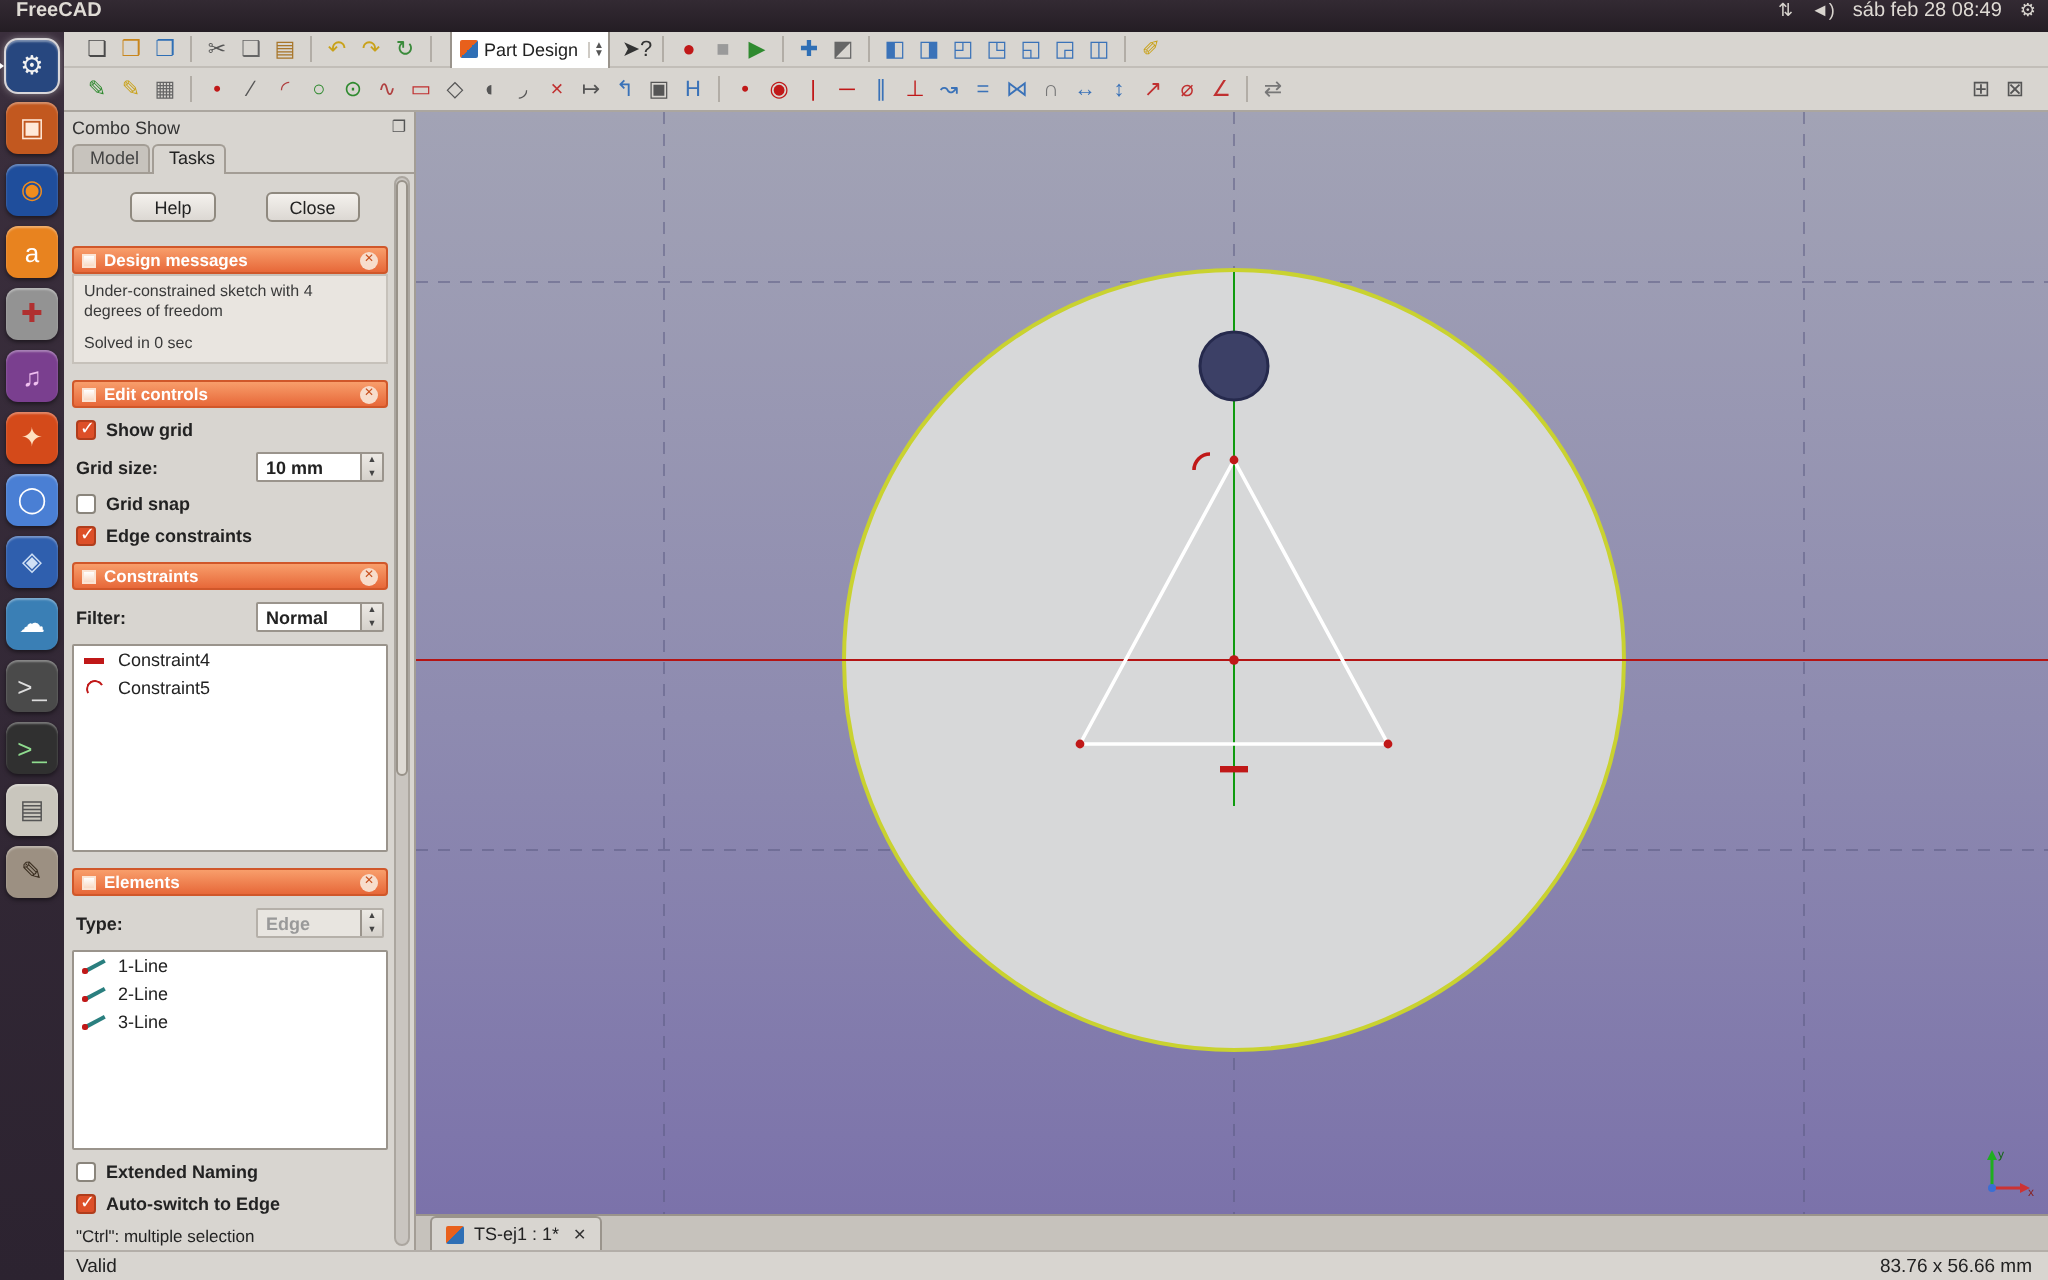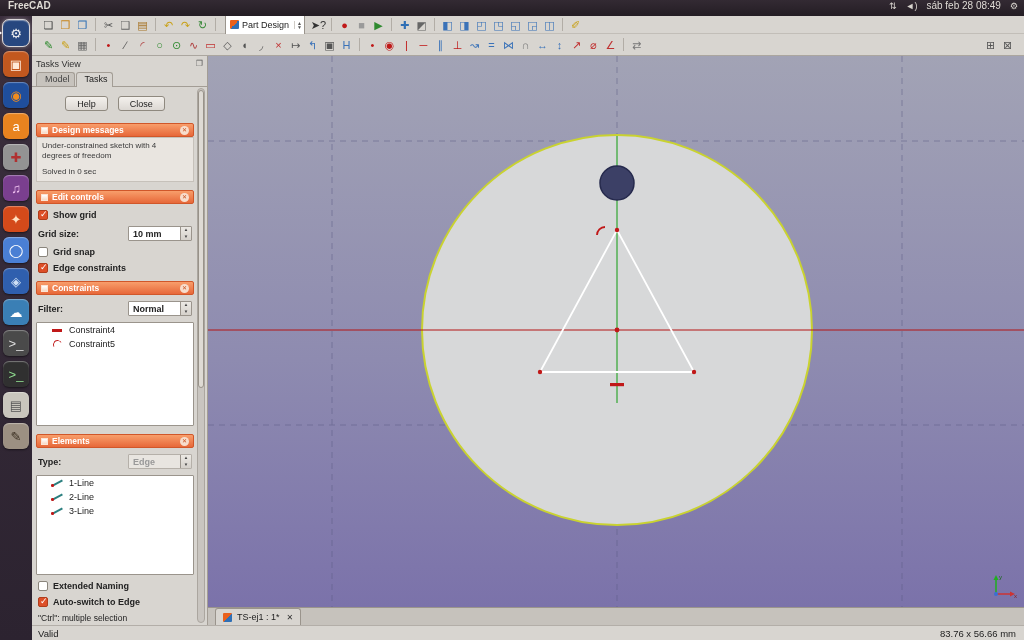--- a/index.html
+++ b/index.html
@@ -46,21 +46,21 @@
   #panel-float { margin-left:auto; font-size:8px; color:#555; }
   #panel-tabs { display:flex; align-items:flex-end; height:16px; border-bottom:1px solid #a39d95; padding-left:4px; gap:1px;}
   .tab { font-size:9px; padding:1px 4px 2px 8px; background:#c7c3bd; border:1px solid #a39d95; border-bottom:none;
     border-radius:3px 3px 0 0; color:#444; }
   .tab.active { background:#d8d5d0; color:#222; margin-bottom:-1px; padding-bottom:3px; }
   #panel-scroll { position:absolute; left:4px; right:13px; top:32px; bottom:2px; overflow:hidden; }
   #panel-scrollbar { position:absolute; right:2px; top:32px; bottom:2px; width:8px; background:#c9c5c0; border:1px solid #aba69f; border-radius:4px;}
   #panel-scrollbar .thumb { position:absolute; left:0; right:0; top:1px; height:56%; background:#dedad4; border:1px solid #989289; border-radius:4px; }
   .btn-row { display:flex; justify-content:center; gap:10px; margin:8px 0 12px 0; }
   .btn { font-size:9px; color:#222; background:linear-gradient(#f4f1ed,#dcd8d3); border:1px solid #8f897f;
-    border-radius:3px; padding:1px 11px; height:15px; line-height:12px; }
+    border-radius:3px; padding:1px 11px; height:15px; line-height:12px;margin-left:15px; }
   .section { margin-bottom:8px; }
   .section-header { height:14px; display:flex; align-items:center; gap:4px; padding:0 4px;
     background:linear-gradient(#f89e6b,#e76839); border:1px solid #d0572a; border-radius:2px;
     color:#fff; font-weight:bold; font-size:8.5px; }
   .sh-icon { width:7px; height:7px; background:linear-gradient(#fff,#f8d9c4); border:1px solid #fbe4d4; }
   .sh-close { margin-left:auto; width:9px; height:9px; border-radius:50%; background:#f7ddcc;
     color:#c8511f; font-size:6px; line-height:9px; text-align:center; font-weight:bold; }
   .section-body { background:#e9e5e0; border:1px solid #c6c1ba; padding:3px 5px 5px 5px; }
   .solver-msg { font-size:8px; color:#3a3a3a; line-height:10px; width:130px; }
   .solver-solved { font-size:8px; color:#3a3a3a; margin-top:6px; }
@@ -72,21 +72,21 @@
   .spinbox { position:relative; display:flex; align-items:center; background:#fff; border:1px solid #9a948c;
     height:15px; width:64px; font-size:9px; color:#222; padding-left:4px; border-radius:1px;}
   .spinbox.disabled { background:#e8e5e0; color:#999; border-color:#b5b0a9; }
   .spin-btns { position:absolute; right:0; top:0; bottom:0; width:11px; background:linear-gradient(#ece9e4,#d5d1cb);
     border-left:1px solid #9a948c; display:flex; flex-direction:column; }
   .spin-btns .up::after { content:"▲"; } .spin-btns .down::after { content:"▼"; }
   .spin-btns span { flex:1; font-size:4.5px; line-height:6px; text-align:center; color:#444; }
   .listbox { background:#fff; border:1px solid #9a948c; border-radius:1px; overflow:hidden; }
   #constraint-list { height:104px; }
   #element-list { height:100px; }
-  .list-item { display:flex; align-items:center; gap:5px; height:14px; padding:0 14px; font-size:9px; color:#222; }
+  .list-item { display:flex; align-items:center; gap:5px; height:14px; padding:0 4px; font-size:9px; color:#222; }
   .c-icon, .e-icon { width:13px; height:10px; position:relative; flex:none; }
   .c-icon.hline::after { content:""; position:absolute; left:1px; right:2px; top:4px; height:2.5px; background:#c01818; }
   .c-icon.arc::after { content:""; position:absolute; left:2px; top:1px; width:7px; height:7px;
     border:1.5px solid #c01818; border-radius:50%; border-bottom-color:transparent; border-right-color:transparent;
     transform:rotate(15deg); }
   .e-icon::before { content:""; position:absolute; left:1px; top:4px; width:11px; height:1.8px; background:#2a7f7f; transform:rotate(-28deg); }
   .e-icon::after { content:""; position:absolute; left:0; top:6px; width:2.5px; height:2.5px; border-radius:50%; background:#c01818; }
   .hint { font-size:8.5px; color:#222; margin:5px 2px 0 2px; }
   
   #viewport { position:absolute; left:208px; top:56px; width:816px; height:551px;
@@ -245,21 +245,21 @@
       <span class="tb-icon" style="color: rgb(192, 48, 48);">∠</span>
       <span class="tb-sep"></span>
       <span class="tb-icon" style="color: rgb(119, 119, 119);">⇄</span>
       <span class="tb-spacer"></span>
       <span class="tb-icon" style="color: rgb(85, 85, 85);">⊞</span>
       <span class="tb-icon" style="color: rgb(85, 85, 85);">⊠</span>
     </div>
 
   <div id="combo-panel">
     <div id="panel-header">
-      <span>Tasks View</span>
+      <span>Combo Show</span>
       <span id="panel-float">❐</span>
     </div>
     <div id="panel-tabs">
       <span class="tab">Model</span>
       <span class="tab active">Tasks</span>
     </div>
 
     <div id="panel-scroll">
       <div class="btn-row">
         <span class="btn">Help</span>

